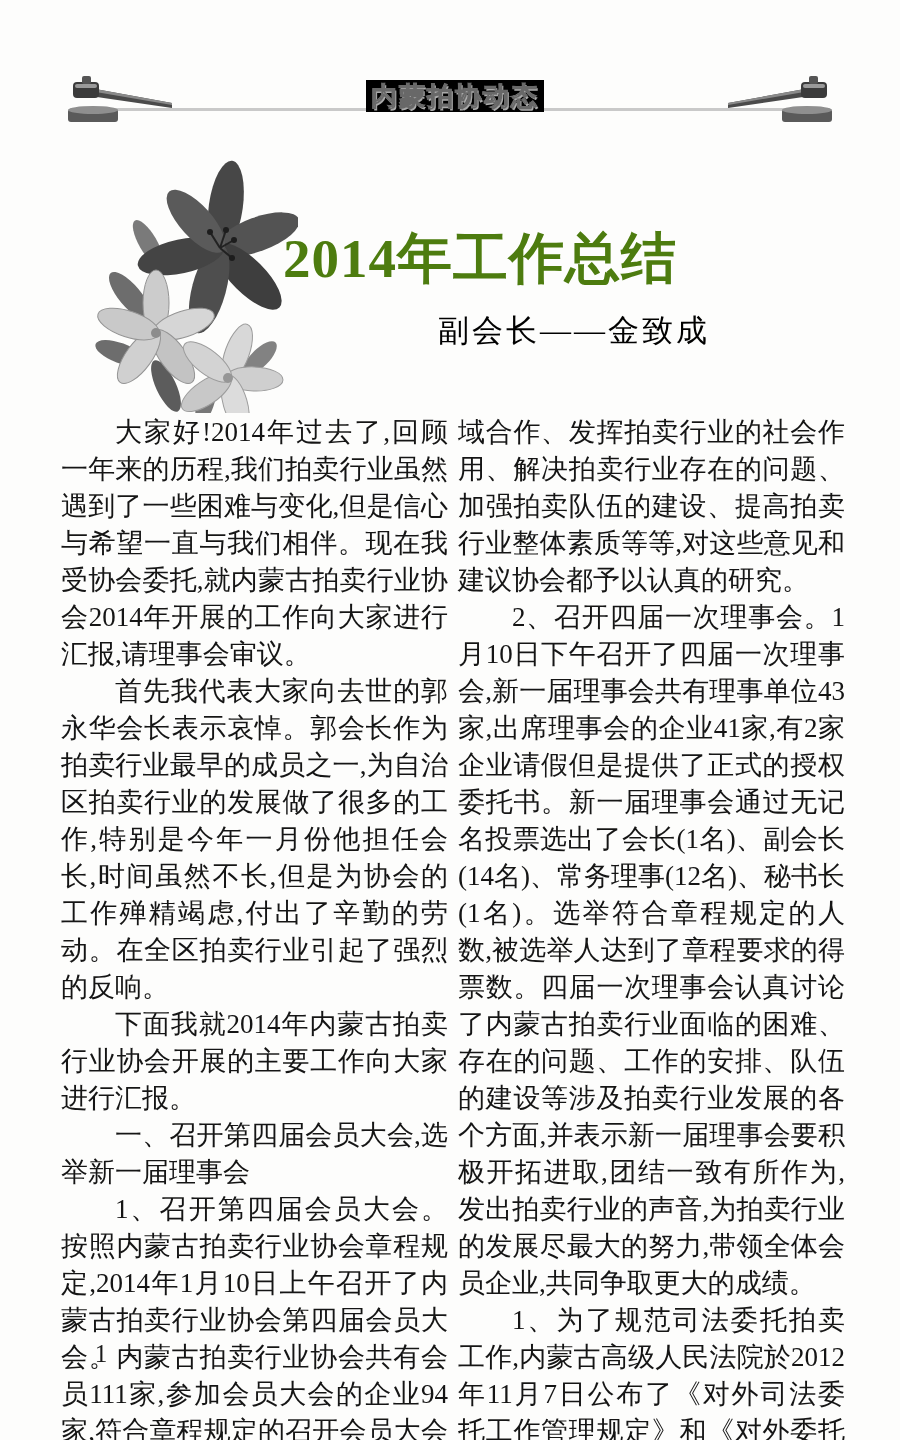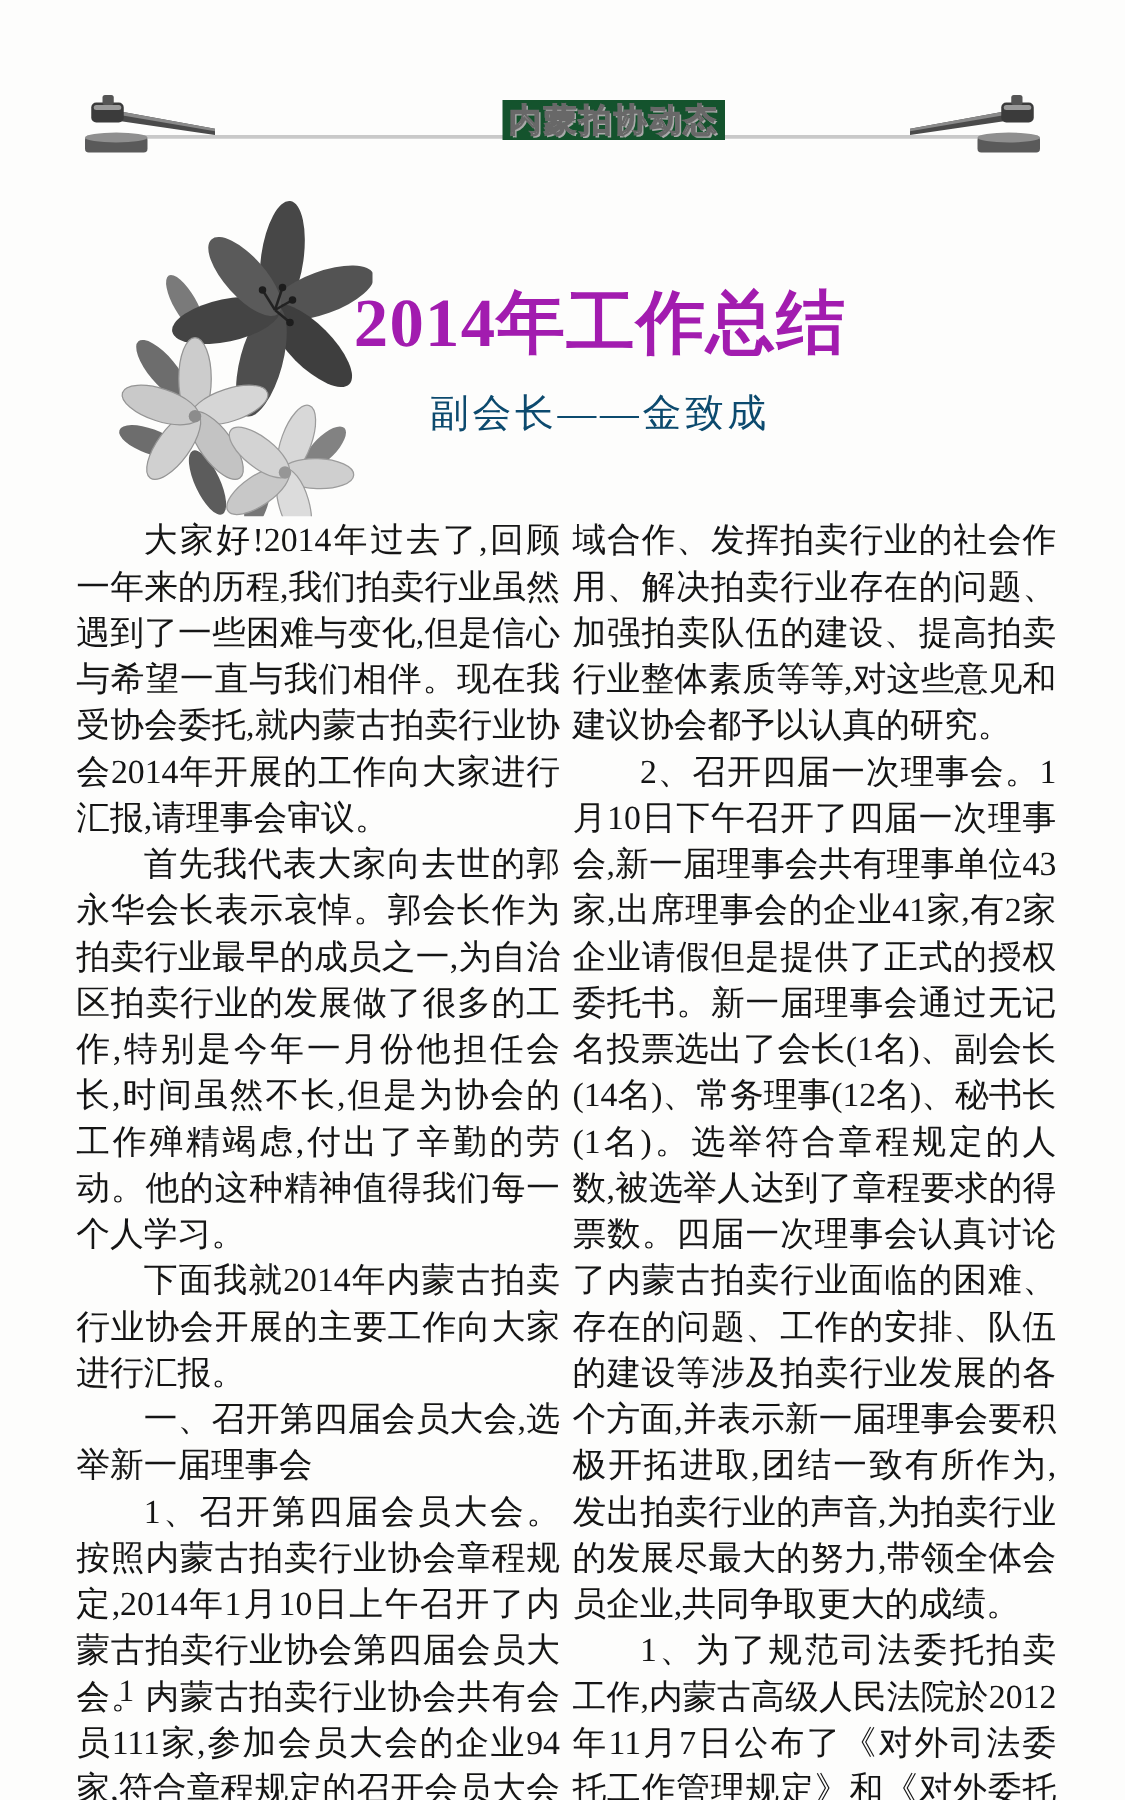--- a/index.html
+++ b/index.html
@@ -18,45 +18,45 @@
     position: absolute; left: 70px; right: 70px; top: 108px;
     height: 3px; background: #c9c9c9;
   }
   .gavel {
     position: absolute; top: 76px; width: 120px; height: 50px;
   }
   .gavel.left { left: 60px; }
   .gavel.right { right: 60px; transform: scaleX(-1); }
   .masthead-box {
     position: absolute; left: 366px; top: 80px; width: 178px; height: 32px;
-    background: #14532d;
-    display: flex; align-items: center; justify-content: center; margin-left: 36px;
+    background: #000000;
+    display: flex; align-items: center; justify-content: center;
   }
   .masthead-text {
     font-size: 26px; font-weight: 700; letter-spacing: 2px;
     color: #f7f7f7;
     -webkit-text-stroke: 1px #686868;
     text-shadow: 1.5px 1.5px 0 #aaaaaa;
     white-space: nowrap;
   }
 
   
   .flower { position: absolute; left: 78px; top: 148px; width: 220px; height: 265px; }
   .article-title {
     position: absolute; left: 250px; top: 222px; width: 460px;
     text-align: center;
     font-size: 55px; font-weight: 700; letter-spacing: 1px;
-    color: #a21caf;
+    color: #4d7c0f;
     white-space: nowrap;
   }
   .article-byline {
     position: absolute; left: 250px; top: 310px; width: 460px;
-    text-align: center;
+    text-align: right;
     font-size: 31px; letter-spacing: 3px;
-    color: #0c4a6e;
+    color: #000000;
     white-space: nowrap;
   }
 
   
   .column {
     position: absolute; top: 414px; width: 387px;
     font-size: 27px; line-height: 37px;
     text-align: justify;
     color: #151515;
   }
@@ -150,21 +150,21 @@
       <ellipse rx="12" ry="29" cy="-26" fill="#d3d3d3" stroke="#9c9c9c" transform="rotate(308)"></ellipse>
       <circle r="5" fill="#969696"></circle>
     </g>
   </svg>
 
   <div class="article-title">2014年工作总结</div>
   <div class="article-byline">副会长——金致成</div>
 
   <div class="column left-col">
       <p class="para ">大家好!2014年过去了,回顾一年来的历程,我们拍卖行业虽然遇到了一些困难与变化,但是信心与希望一直与我们相伴。现在我受协会委托,就内蒙古拍卖行业协会2014年开展的工作向大家进行汇报,请理事会审议。</p>
-      <p class="para ">首先我代表大家向去世的郭永华会长表示哀悼。郭会长作为拍卖行业最早的成员之一,为自治区拍卖行业的发展做了很多的工作,特别是今年一月份他担任会长,时间虽然不长,但是为协会的工作殚精竭虑,付出了辛勤的劳动。他的这种精神值得我们每一个人学习。</p>
+      <p class="para ">首先我代表大家向去世的郭永华会长表示哀悼。郭会长作为拍卖行业最早的成员之一,为自治区拍卖行业的发展做了很多的工作,特别是今年一月份他担任会长,时间虽然不长,但是为协会的工作殚精竭虑,付出了辛勤的劳动。在全区拍卖行业引起了强烈的反响。</p>
       <p class="para ">下面我就2014年内蒙古拍卖行业协会开展的主要工作向大家进行汇报。</p>
       <p class="para heading">一、召开第四届会员大会,选举新一届理事会</p>
       <p class="para ">1、召开第四届会员大会。 按照内蒙古拍卖行业协会章程规定,2014年1月10日上午召开了内蒙古拍卖行业协会第四届会员大会。内蒙古拍卖行业协会共有会员111家,参加会员大会的企业94家,符合章程规定的召开会员大会的企业数,经过大家认真的酝酿和讨论,选出了由43位理事组成的新一届理事会。选举结束后大家对今后自治区拍卖行业如何发展开展了热烈讨论,献言献策,提出了很多好的意见和建议,例如:佣金的收取、人才的培养、跨区</p>
     </div>
   <div class="column right-col">
       <p class="para plain">域合作、发挥拍卖行业的社会作用、解决拍卖行业存在的问题、加强拍卖队伍的建设、提高拍卖行业整体素质等等,对这些意见和建议协会都予以认真的研究。</p>
       <p class="para ">2、召开四届一次理事会。1月10日下午召开了四届一次理事会,新一届理事会共有理事单位43家,出席理事会的企业41家,有2家企业请假但是提供了正式的授权委托书。新一届理事会通过无记名投票选出了会长(1名)、副会长(14名)、常务理事(12名)、秘书长(1名)。选举符合章程规定的人数,被选举人达到了章程要求的得票数。四届一次理事会认真讨论了内蒙古拍卖行业面临的困难、存在的问题、工作的安排、队伍的建设等涉及拍卖行业发展的各个方面,并表示新一届理事会要积极开拓进取,团结一致有所作为,发出拍卖行业的声音,为拍卖行业的发展尽最大的努力,带领全体会员企业,共同争取更大的成绩。</p>
       <p class="para ">1、为了规范司法委托拍卖工作,内蒙古高级人民法院於2012年11月7日公布了《对外司法委托工作管理规定》和《对外委托司法拍卖工作实施细则》。这两个规定公布以后,在全区拍卖行业引起了强烈的反响,影响了全区拍卖</p>
     </div>
 

